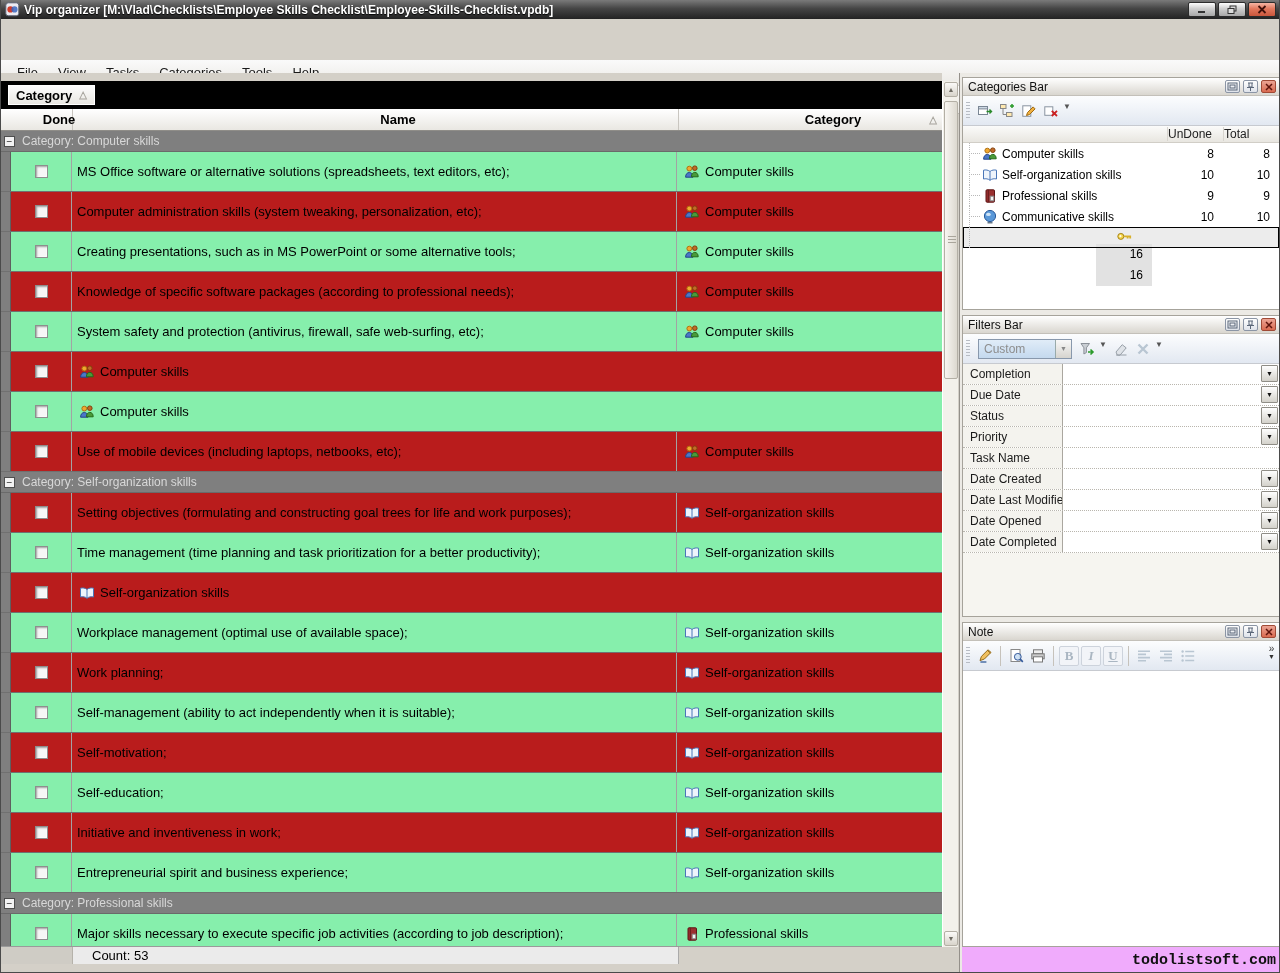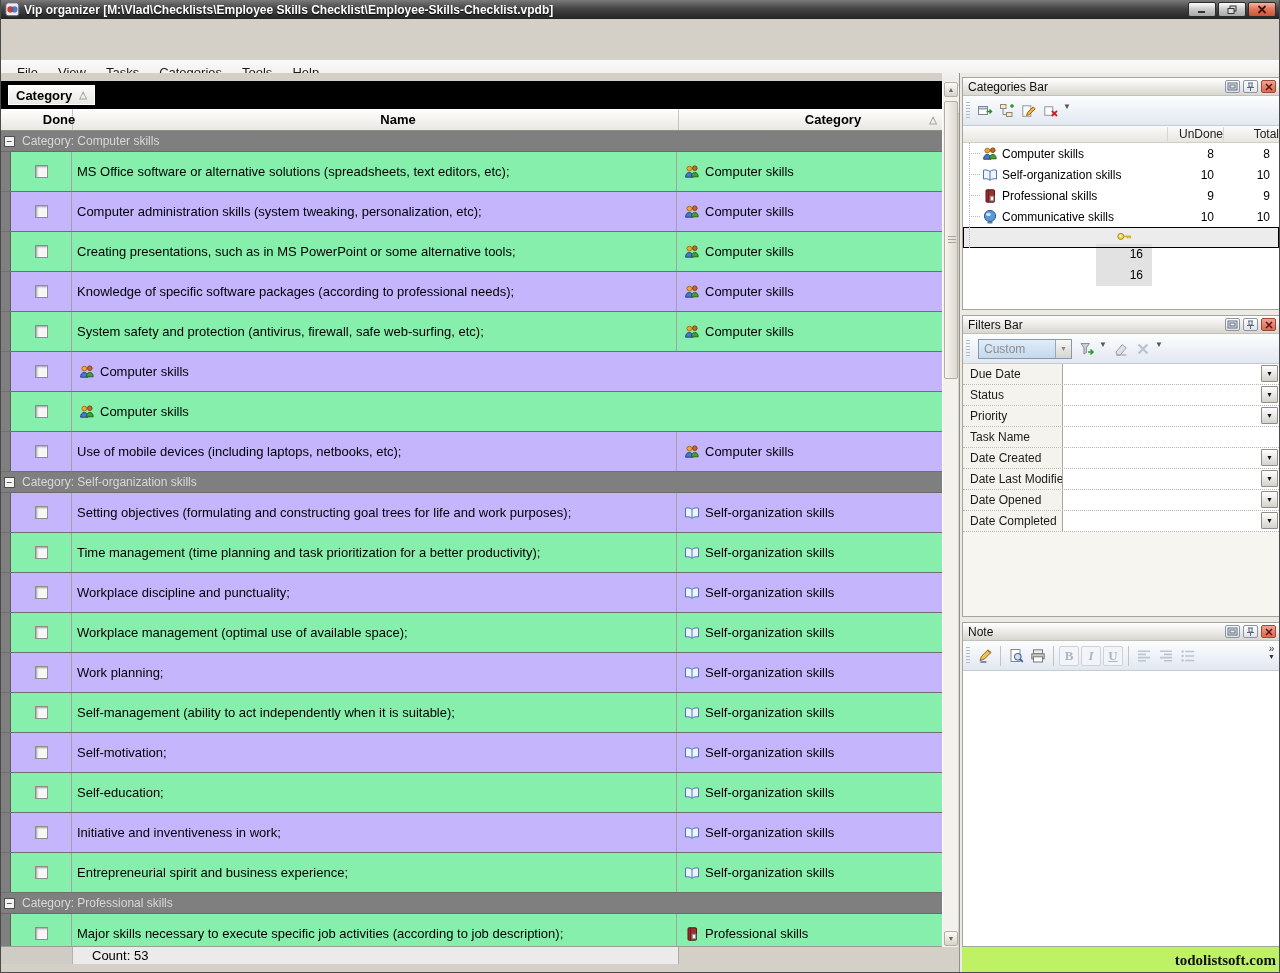--- a/index.html
+++ b/index.html
@@ -58,21 +58,21 @@
               padding-left:21px; position:relative; border-bottom:1px solid #6a6a6a; }
   .collapse-box { position:absolute; left:3px; top:5px; width:11px; height:11px; background:#f2f2f2;
                   border:1px solid #4e4e4e; color:#222; font-size:10px; line-height:9px; text-align:center; }
   .trow { height:40px; display:flex; border-bottom:1px solid #707070; }
   .indent { width:10px; background:#7f7f7f; border-right:1px solid #5f5f5f; flex:none; }
   .cell { display:flex; align-items:center; }
   .cell-done { width:61px; justify-content:center; border-right:1px solid #a3a3a3; }
   .cell-name { width:605px; padding-left:5px; border-right:1px solid #a3a3a3; font-size:13px; color:#000; }
   .cell-cat { flex:1; padding-left:7px; gap:5px; font-size:13px; color:#000; }
   .trow.light .cell { background:#86efac; }
-  .trow.dark .cell { background:#c4b5fd; }
+  .trow.dark .cell { background:#b91c1c; }
   .checkbox { width:13px; height:13px; background:#f6f6f6; border:1px solid #8e8e8e;
               box-shadow:inset 1px 1px 2px rgba(0,0,0,.35), inset -1px -1px 1px #fff; }
   .cat-ic { width:16px; height:16px; flex:none; }
   .cat-ic svg { display:block; }
   .grid-footer { height:18px; display:flex; border-top:1px solid #9a9a9a; flex:none; }
   .f-done { width:72px; background:#cfccc5; border-right:1px solid #b5b2aa; }
   .f-count { width:606px; background:#ebebeb; font-size:13px; display:flex; align-items:center;
              padding-left:19px; border-right:1px solid #aaa; }
   .f-rest { flex:1; background:#d4d0c8; }
   .bottom-strip { height:8px; background:#d4d0c8; flex:none; }
@@ -99,21 +99,21 @@
   .ph-btn { width:15px; height:13px; border:1px solid #8b95a5; border-radius:2px;
             background:linear-gradient(#fefefe,#dfe3ea); display:flex; align-items:center; justify-content:center; }
   .ph-btn.close { background:linear-gradient(#eba494,#d96a50); border-color:#a04a36; }
   .panel-toolbar { height:30px; display:flex; align-items:center; background:linear-gradient(#fcfdfe,#e2e8f1);
                    border-bottom:1px solid #c7cad0; padding-left:2px; }
   .panel-content { position:relative; background:#fff; overflow:hidden; }
 
   
   .cb-headrow { height:17px; display:flex; align-items:center; background:linear-gradient(#fbfbfa,#e8e6e0);
                 border-bottom:1px solid #d1cec7; font-size:12px; color:#222; }
-  .cbh-name { flex:1; } .cbh-col { width:56px; text-align:right; border-left:1px solid #d8d5cf; }
+  .cbh-name { flex:1; } .cbh-col { width:56px; text-align:left; border-left:1px solid #d8d5cf; }
   .cb-item { height:21px; display:flex; align-items:center; font-size:12px; position:relative; padding-left:6px; }
   .cb-item::before { content:""; position:absolute; left:6px; top:0; bottom:0; border-left:1px dotted #b8b8b8; }
   .tree-stub { width:11px; border-top:1px dotted #b8b8b8; margin-right:2px; flex:none; }
   .cb-name { margin-left:4px; flex:1; white-space:nowrap; overflow:hidden; }
   .cb-num { width:56px; text-align:right; padding-right:9px; }
   .cb-item.selected { background:#ececec; outline:1px solid #000; outline-offset:-1px;flex-direction:column; }
   .cb-item.selected .cb-num { background:#e2e2e2; height:100%; line-height:21px; }
 
   
   .fcombo { display:flex; height:20px; margin:0 4px; border:1px solid #8898ac; width:94px; }
@@ -132,23 +132,23 @@
 
   
   .letter-btn { width:20px; height:20px; margin:0 1px; border:1px solid #cdd3dc; border-radius:2px;
                 background:#f2f4f8; color:#aab6c2; font-family:"Liberation Serif",serif; font-weight:bold;
                 font-size:13px; display:flex; align-items:center; justify-content:center; }
   .letter-btn.it { font-style:italic; } .letter-btn.un { text-decoration:underline; }
   .note-overflow { margin-left:auto; padding-right:4px; display:flex; flex-direction:column; align-items:center;
                    font-size:10px; color:#333; line-height:8px; align-self:flex-start; padding-top:4px; }
   .note-overflow .arr { font-size:7px; }
 
-  .watermark { position:absolute; left:2px; top:874px; width:318px; height:26px; background:#bef264;
+  .watermark { position:absolute; left:2px; top:874px; width:318px; height:26px; background:#f0abfc;
                display:flex; align-items:center; justify-content:flex-end; padding-right:4px;
-               font-family:Liberation Serif, serif; font-weight:bold; font-size:15px; color:#111; }
+               font-family:Liberation Mono, monospace; font-weight:bold; font-size:15px; color:#111; }
 </style>
 </head>
 <body>
 
 <div class="window">
 
   <div class="titlebar">
     <span class="app-ic">
       <svg width="15" height="15" viewBox="0 0 15 15">
           <rect x="0.8" y="0.8" width="13" height="13" rx="2.5" fill="#ecebf2" stroke="#5a6070"></rect>
@@ -532,21 +532,20 @@
               </svg>
             </span>
             <span>Self-organization skills</span>
           </div>
         </div>
         <div class="trow dark">
           <div class="indent"></div>
           <div class="cell cell-done">
             <span class="checkbox"></span>
           </div>
-          <div class="cell cell-name">Workplace discipline and punctuality;</div>
           <div class="cell cell-cat">
             <span class="cat-ic">
               <svg width="16" height="16" viewBox="0 0 16 16">
                 <path d="M8 4.5C6.5 3 3.5 2.6 1.5 3.2V12c2-.6 5-.2 6.5 1.3 1.5-1.5 4.5-1.9 6.5-1.3V3.2C12.5 2.6 9.5 3 8 4.5z" fill="#eef4fb" stroke="#4a76b8"></path>
                 <path d="M8 4.5v8.8" stroke="#4a76b8"></path>
               </svg>
             </span>
             <span>Self-organization skills</span>
           </div>
         </div>
@@ -889,20 +888,26 @@
               <svg width="16" height="16" viewBox="0 0 16 16">
                 <path d="M3.5 3.5l9 9M12.5 3.5l-9 9" stroke="#b9c6d2" stroke-width="2.4"></path>
               </svg>
             </span>
           </span>
           <span class="tarrow">▼</span>
         </div>
       <div class="panel-content" style="height:252px; display:flex; flex-direction:column;">
         <div id="filter-rows">
             <div class="filter-row">
+              <div class="fl-label">Completion</div>
+              <div class="fl-value">
+                <span class="fl-dd">▼</span>
+              </div>
+            </div>
+            <div class="filter-row">
               <div class="fl-label">Due Date</div>
               <div class="fl-value">
                 <span class="fl-dd">▼</span>
               </div>
             </div>
             <div class="filter-row">
               <div class="fl-label">Status</div>
               <div class="fl-value">
                 <span class="fl-dd">▼</span>
               </div>

